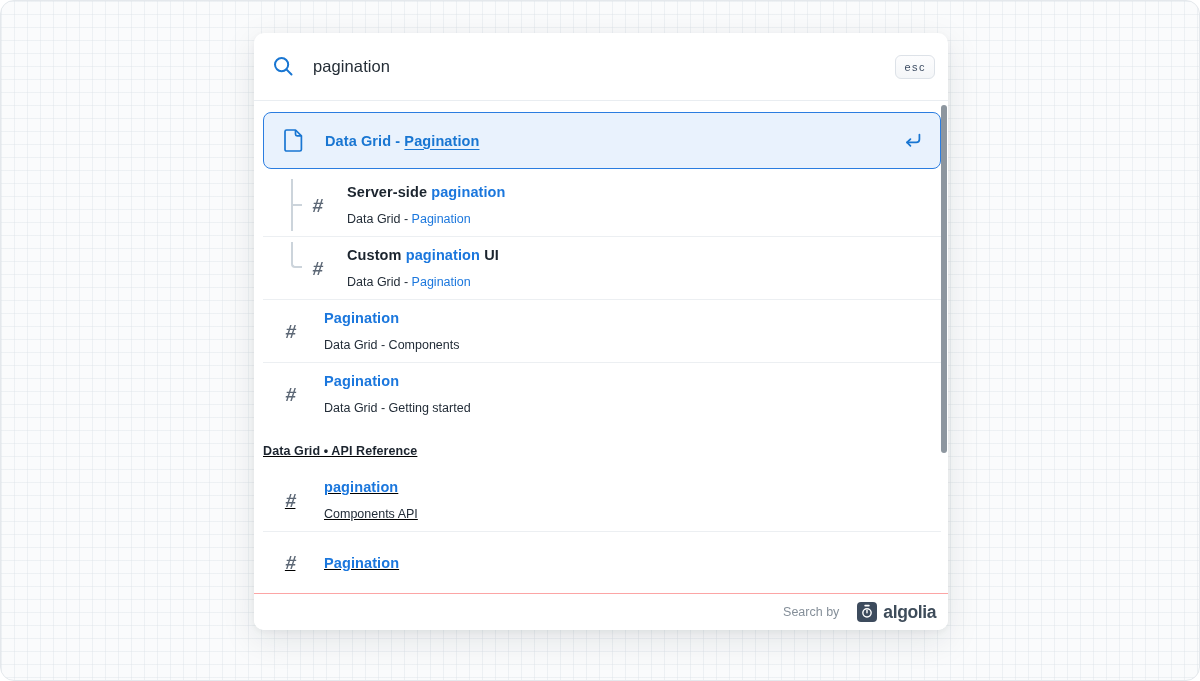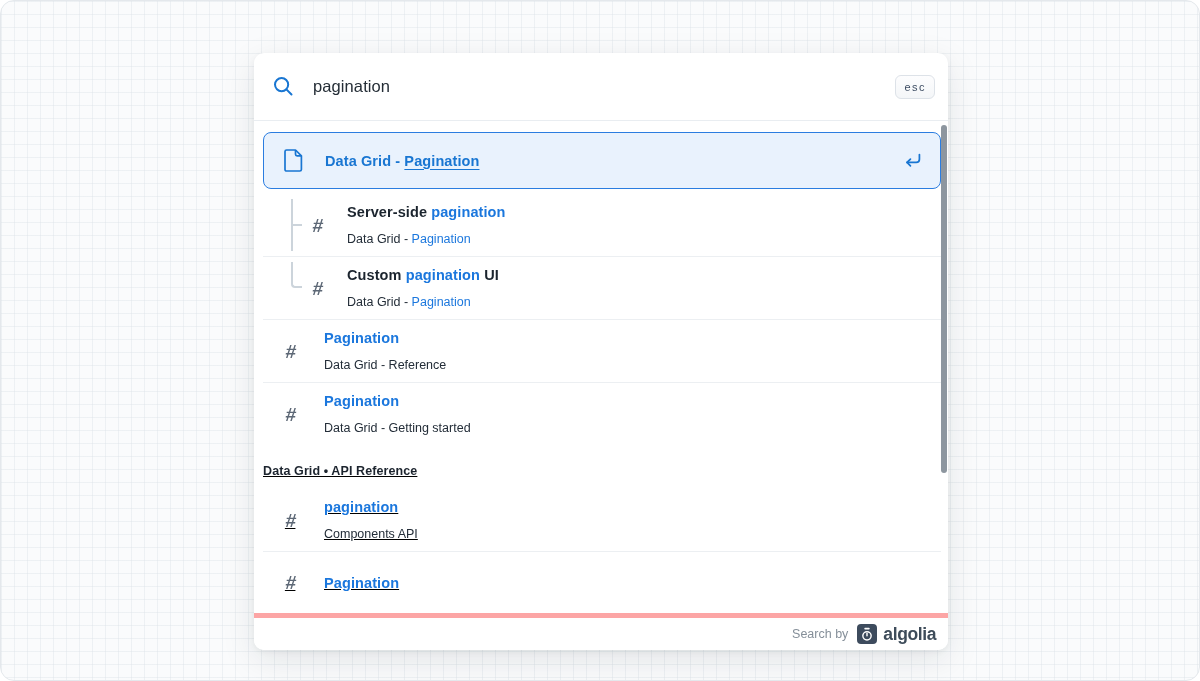--- a/index.html
+++ b/index.html
@@ -9,21 +9,21 @@
     position:relative; width:1200px; height:681px; overflow:hidden;
     border-radius:14px; border:1px solid #e4e8ec;
     background-color:#fafbfc;
     background-image:
       linear-gradient(rgba(222,228,234,0.45) 1px, transparent 1px),
       linear-gradient(90deg, rgba(222,228,234,0.45) 1px, transparent 1px);
     background-size:13px 13px;
   }
 
   .modal {
-    position:absolute; left:253px; top:52px; width:694px; height:597px;
+    position:absolute; left:253px; top:32px; width:694px; height:597px;
     background:#ffffff; border-radius:10px;
     box-shadow:0 10px 34px rgba(20,30,40,0.10), 0 2px 6px rgba(20,30,40,0.05);
     display:flex; flex-direction:column; overflow:hidden;
   }
 
   
   .search-header {
     height:68px; flex:0 0 68px; display:flex; align-items:center;
     padding:0 13px 0 18px; border-bottom:1px solid #e9edf1;
   }
@@ -95,26 +95,26 @@
     border-bottom:2px solid #ccd4db; border-bottom-left-radius:4px; width:11px;
   }
 
   .hit-text { display:flex; flex-direction:column; gap:12px; padding:10px 0; }
   .hit-title { font-size:14.5px; font-weight:600; color:#1b242e; letter-spacing:0.1px; }
   .hit-subtitle { font-size:12.5px; font-weight:500; color:#232d38; }
   .hl { color:#1b77dd; }
 
   
   .footer {
-    flex:0 0 37px; height:37px; border-top:5px solid #fca5a5; background:#ffffff;
+    flex:0 0 37px; height:37px; border-top:1px solid #fca5a5; background:#ffffff;
     display:flex; align-items:center; justify-content:flex-end;
-    padding-right:12px; gap:9px; z-index:6;
+    padding-right:12px; gap:18px; z-index:6;
   }
   .search-by { font-size:12.5px; color:#858f99; }
-  .algolia-link { display:flex; align-items:center; gap:6px; cursor:pointer; text-decoration:none; }
+  .algolia-link { display:flex; align-items:flex-start; gap:6px; cursor:pointer; text-decoration:none; }
   .algolia-mark {
     width:20px; height:20px; border-radius:4px; background:#3d4b5d;
     display:flex; align-items:center; justify-content:center;
   }
   .algolia-word { font-size:17.5px; font-weight:700; color:#3e4c5a; letter-spacing:-0.4px; }
 </style>
 </head>
 <body>
 
 <div class="viewport">
@@ -174,21 +174,21 @@
           </div>
         </div>
 
         <div class="hit plain">
           <span class="hash-icon">#</span>
           <div class="hit-text">
             <div class="hit-title">
               <span class="hl">Pagination</span>
             </div>
             <div class="hit-subtitle">
-              <span>Data Grid - Reference</span>
+              <span>Data Grid - Components</span>
             </div>
           </div>
         </div>
 
         <div class="hit plain">
           <span class="hash-icon">#</span>
           <div class="hit-text">
             <div class="hit-title">
               <span class="hl">Pagination</span>
             </div>

